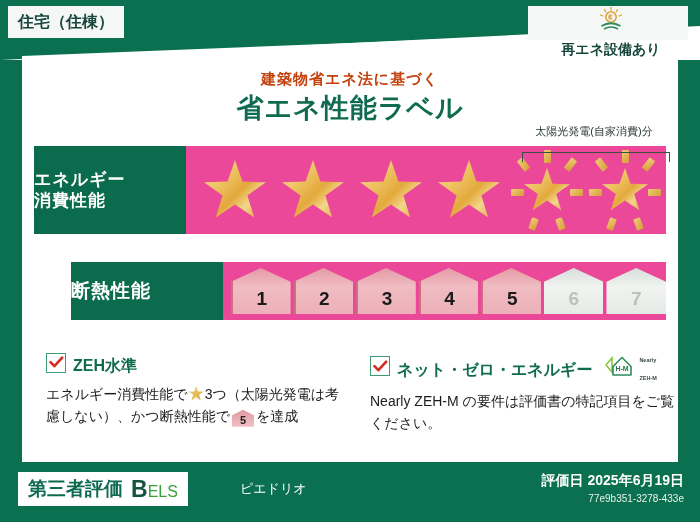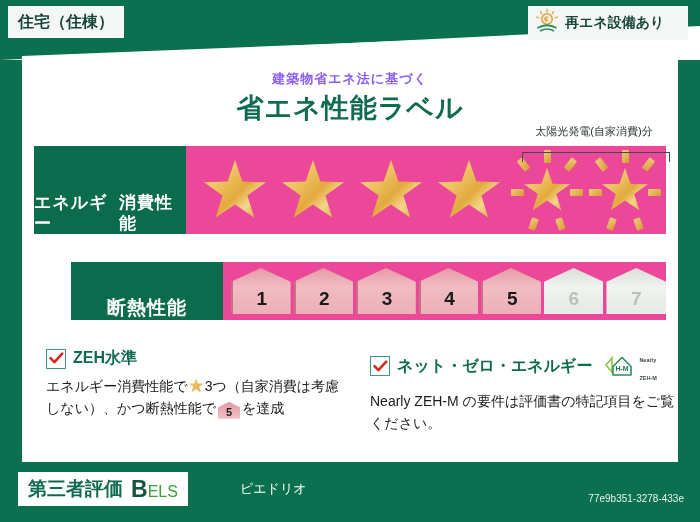--- a/index.html
+++ b/index.html
@@ -35,39 +35,40 @@
     letter-spacing: 0px;
     z-index: 5;
   }
   .tag-renew {
     position: absolute; left: 528px; top: 6px;
     width: 160px; height: 34px;
     background: #f4f7f6;
     display: flex; align-items: center; gap: 5px;
     padding-left: 6px;
     z-index: 5;
+    flex-direction: column;
   }
   .tag-renew .txt {
     font-size: 14px; font-weight: bold; color: #17463a;
   }
 
   
   .card {
     position: absolute; left: 22px; top: 30px;
     width: 656px; height: 432px;
     background: #ffffff;
     clip-path: polygon(0 26px, 656px 0, 656px 432px, 0 432px);
     z-index: 3;
   }
 
   
   .title-sub {
     position: absolute; left: 0; right: 0; top: 40px;
     text-align: center;
-    font-size: 13px; font-weight: bold; color: #8b5cf6;
+    font-size: 15px; font-weight: bold; color: #c2410c;
     letter-spacing: 1px;
   }
   .title-main {
     position: absolute; left: 0; right: 0; top: 60px;
     text-align: center;
     font-size: 27px; font-weight: bold; color: #0f6b4f;
     letter-spacing: 1px;
   }
 
   
@@ -76,22 +77,22 @@
     width: 632px;
     display: flex;
   }
   .row-energy { top: 116px; height: 88px; }
   .row-insul  { top: 232px; height: 58px; padding-left: 37px; }
 
   .row-label {
     width: 152px;
     background: #0b6b4d;
     color: #ffffff;
-    display: flex; flex-direction: row;
-    align-items: flex-end; justify-content: center;
+    display: flex; flex-direction: column;
+    align-items: flex-start; justify-content: center;
     font-weight: bold;
     line-height: 1.25;
     letter-spacing: 1px;
   }
   .row-energy .row-label { font-size: 17px; }
   .row-insul  .row-label { font-size: 19px; }
 
   .row-value {
     flex: 1;
     background: #ec4899;
@@ -185,21 +186,21 @@
   .checkbox {
     width: 20px; height: 20px;
     border: 1.5px solid #3f9c72;
     background: #ffffff;
     display: flex; align-items: center; justify-content: center;
     flex: none;
   }
   .checkbox svg { display: block; }
   .note-title {
     font-size: 16px; font-weight: bold; color: #0f6b4f;
-    letter-spacing: 0px; white-space: nowrap;
+    letter-spacing: 0px; white-space: nowrap; margin-top: 8px;
   }
   .note-body {
     font-size: 14px; color: #1c1c1c; line-height: 1.55;
   }
   .inline-star {
     display: inline-block; vertical-align: -2px;
     width: 15px; height: 15px; margin: 0 1px;
     clip-path: polygon(50% 0%, 62% 36%, 100% 37%, 70% 59%, 81% 96%,
                        50% 74%, 19% 96%, 30% 59%, 0% 37%, 38% 36%);
     background: linear-gradient(135deg, #f2d27e, #dba53a);
@@ -366,21 +367,21 @@
       <div class="note-col">
         <div class="note-head">
           <span class="checkbox">
             <svg width="15" height="13" viewBox="0 0 15 13">
               <path d="M1.5 6.2 L5.4 10.2 L13.2 1.6" fill="none" stroke="#d42a20" stroke-width="2.6" stroke-linecap="round" stroke-linejoin="round"></path>
             </svg>
           </span>
           <span class="note-title">ZEH水準</span>
         </div>
         <div class="note-body">
-          <span>エネルギー消費性能で</span><span class="inline-star"></span><span>3つ（自家消費</span><span>は考慮しない）、かつ断熱性能で</span><span class="inline-house">5</span><span>を達成</span>
+          <span>エネルギー消費性能で</span><span class="inline-star"></span><span>3つ（太陽光発電</span><span>は考慮しない）、かつ断熱性能で</span><span class="inline-house">5</span><span>を達成</span>
         </div>
       </div>
 
       <div class="note-col">
         <div class="note-head">
           <span class="checkbox">
             <svg width="15" height="13" viewBox="0 0 15 13">
               <path d="M1.5 6.2 L5.4 10.2 L13.2 1.6" fill="none" stroke="#d42a20" stroke-width="2.6" stroke-linecap="round" stroke-linejoin="round"></path>
             </svg>
           </span>
@@ -402,16 +403,17 @@
 
     </div>
   </div>
 
   <div class="footer">
     <div class="bels-box">
       <span class="bels-jp">第三者評価</span>
       <span><span class="bels-b">B</span><span class="bels-els">ELS</span></span>
     </div>
     <div class="company">ピエドリオ</div>
+    <div class="eval-date">評価日 2025年6月19日</div>
     <div class="eval-id">77e9b351-3278-433e</div>
   </div>
 
 </div>
 
 </body></html>

